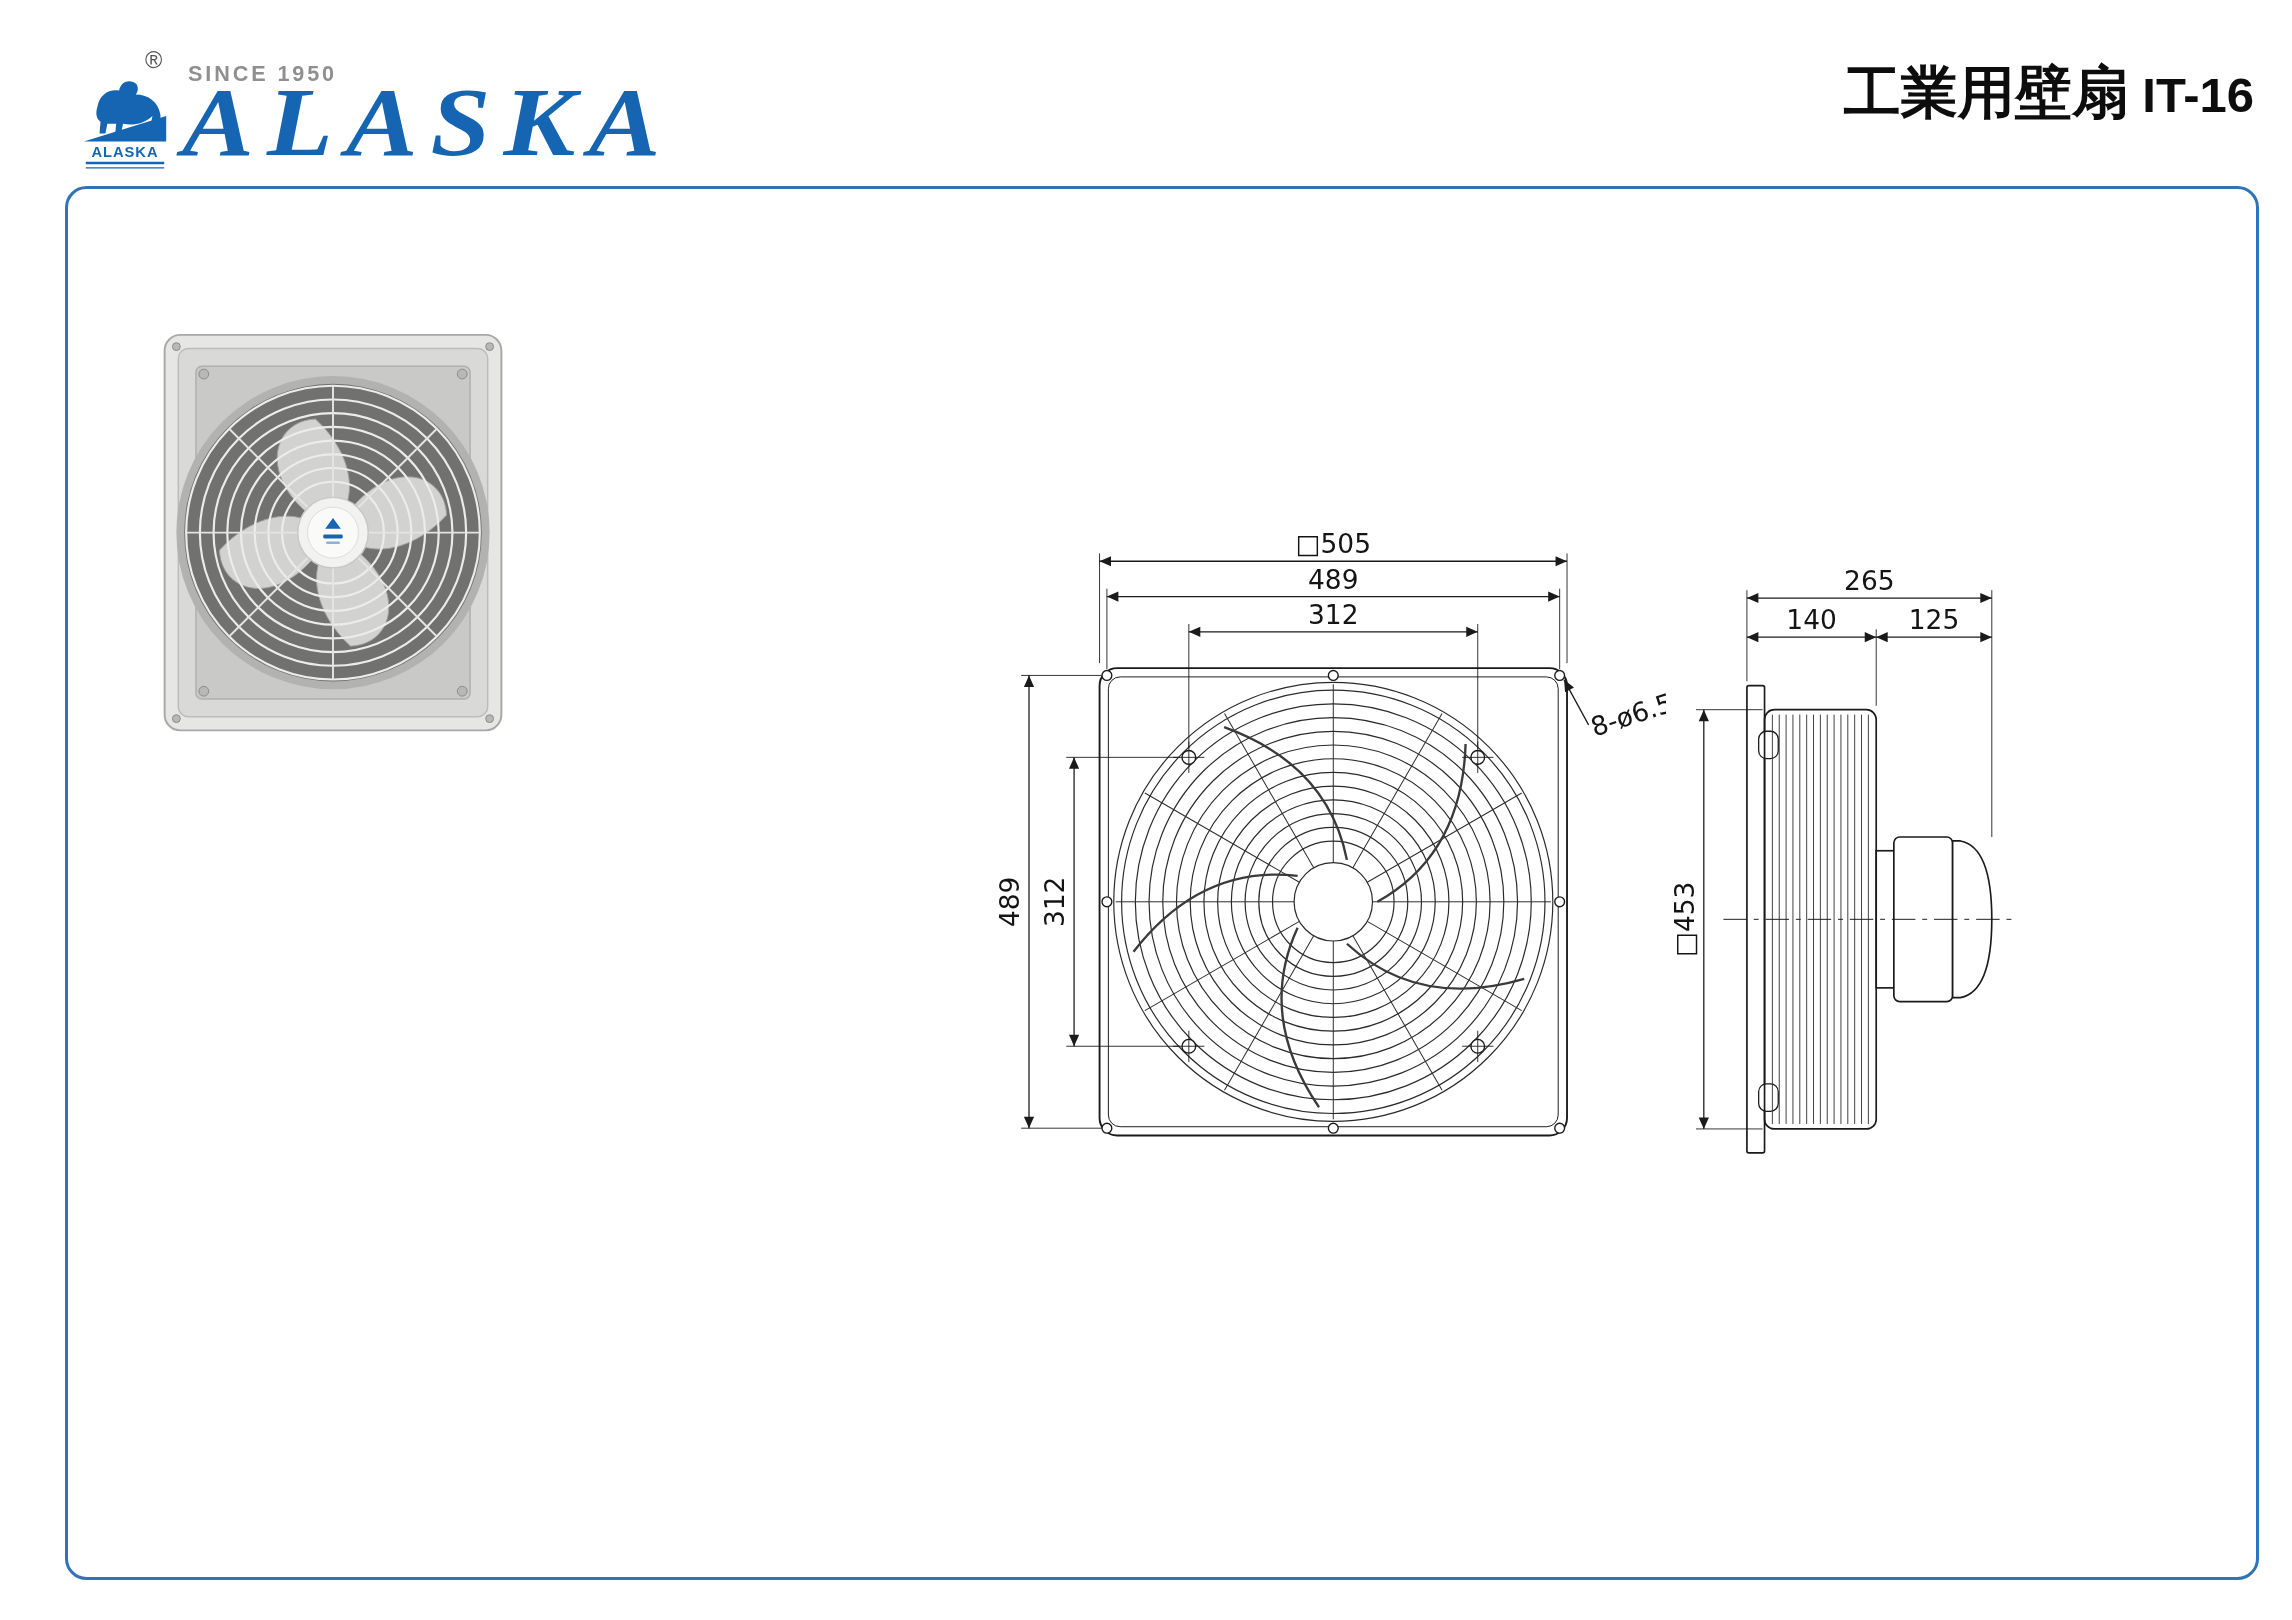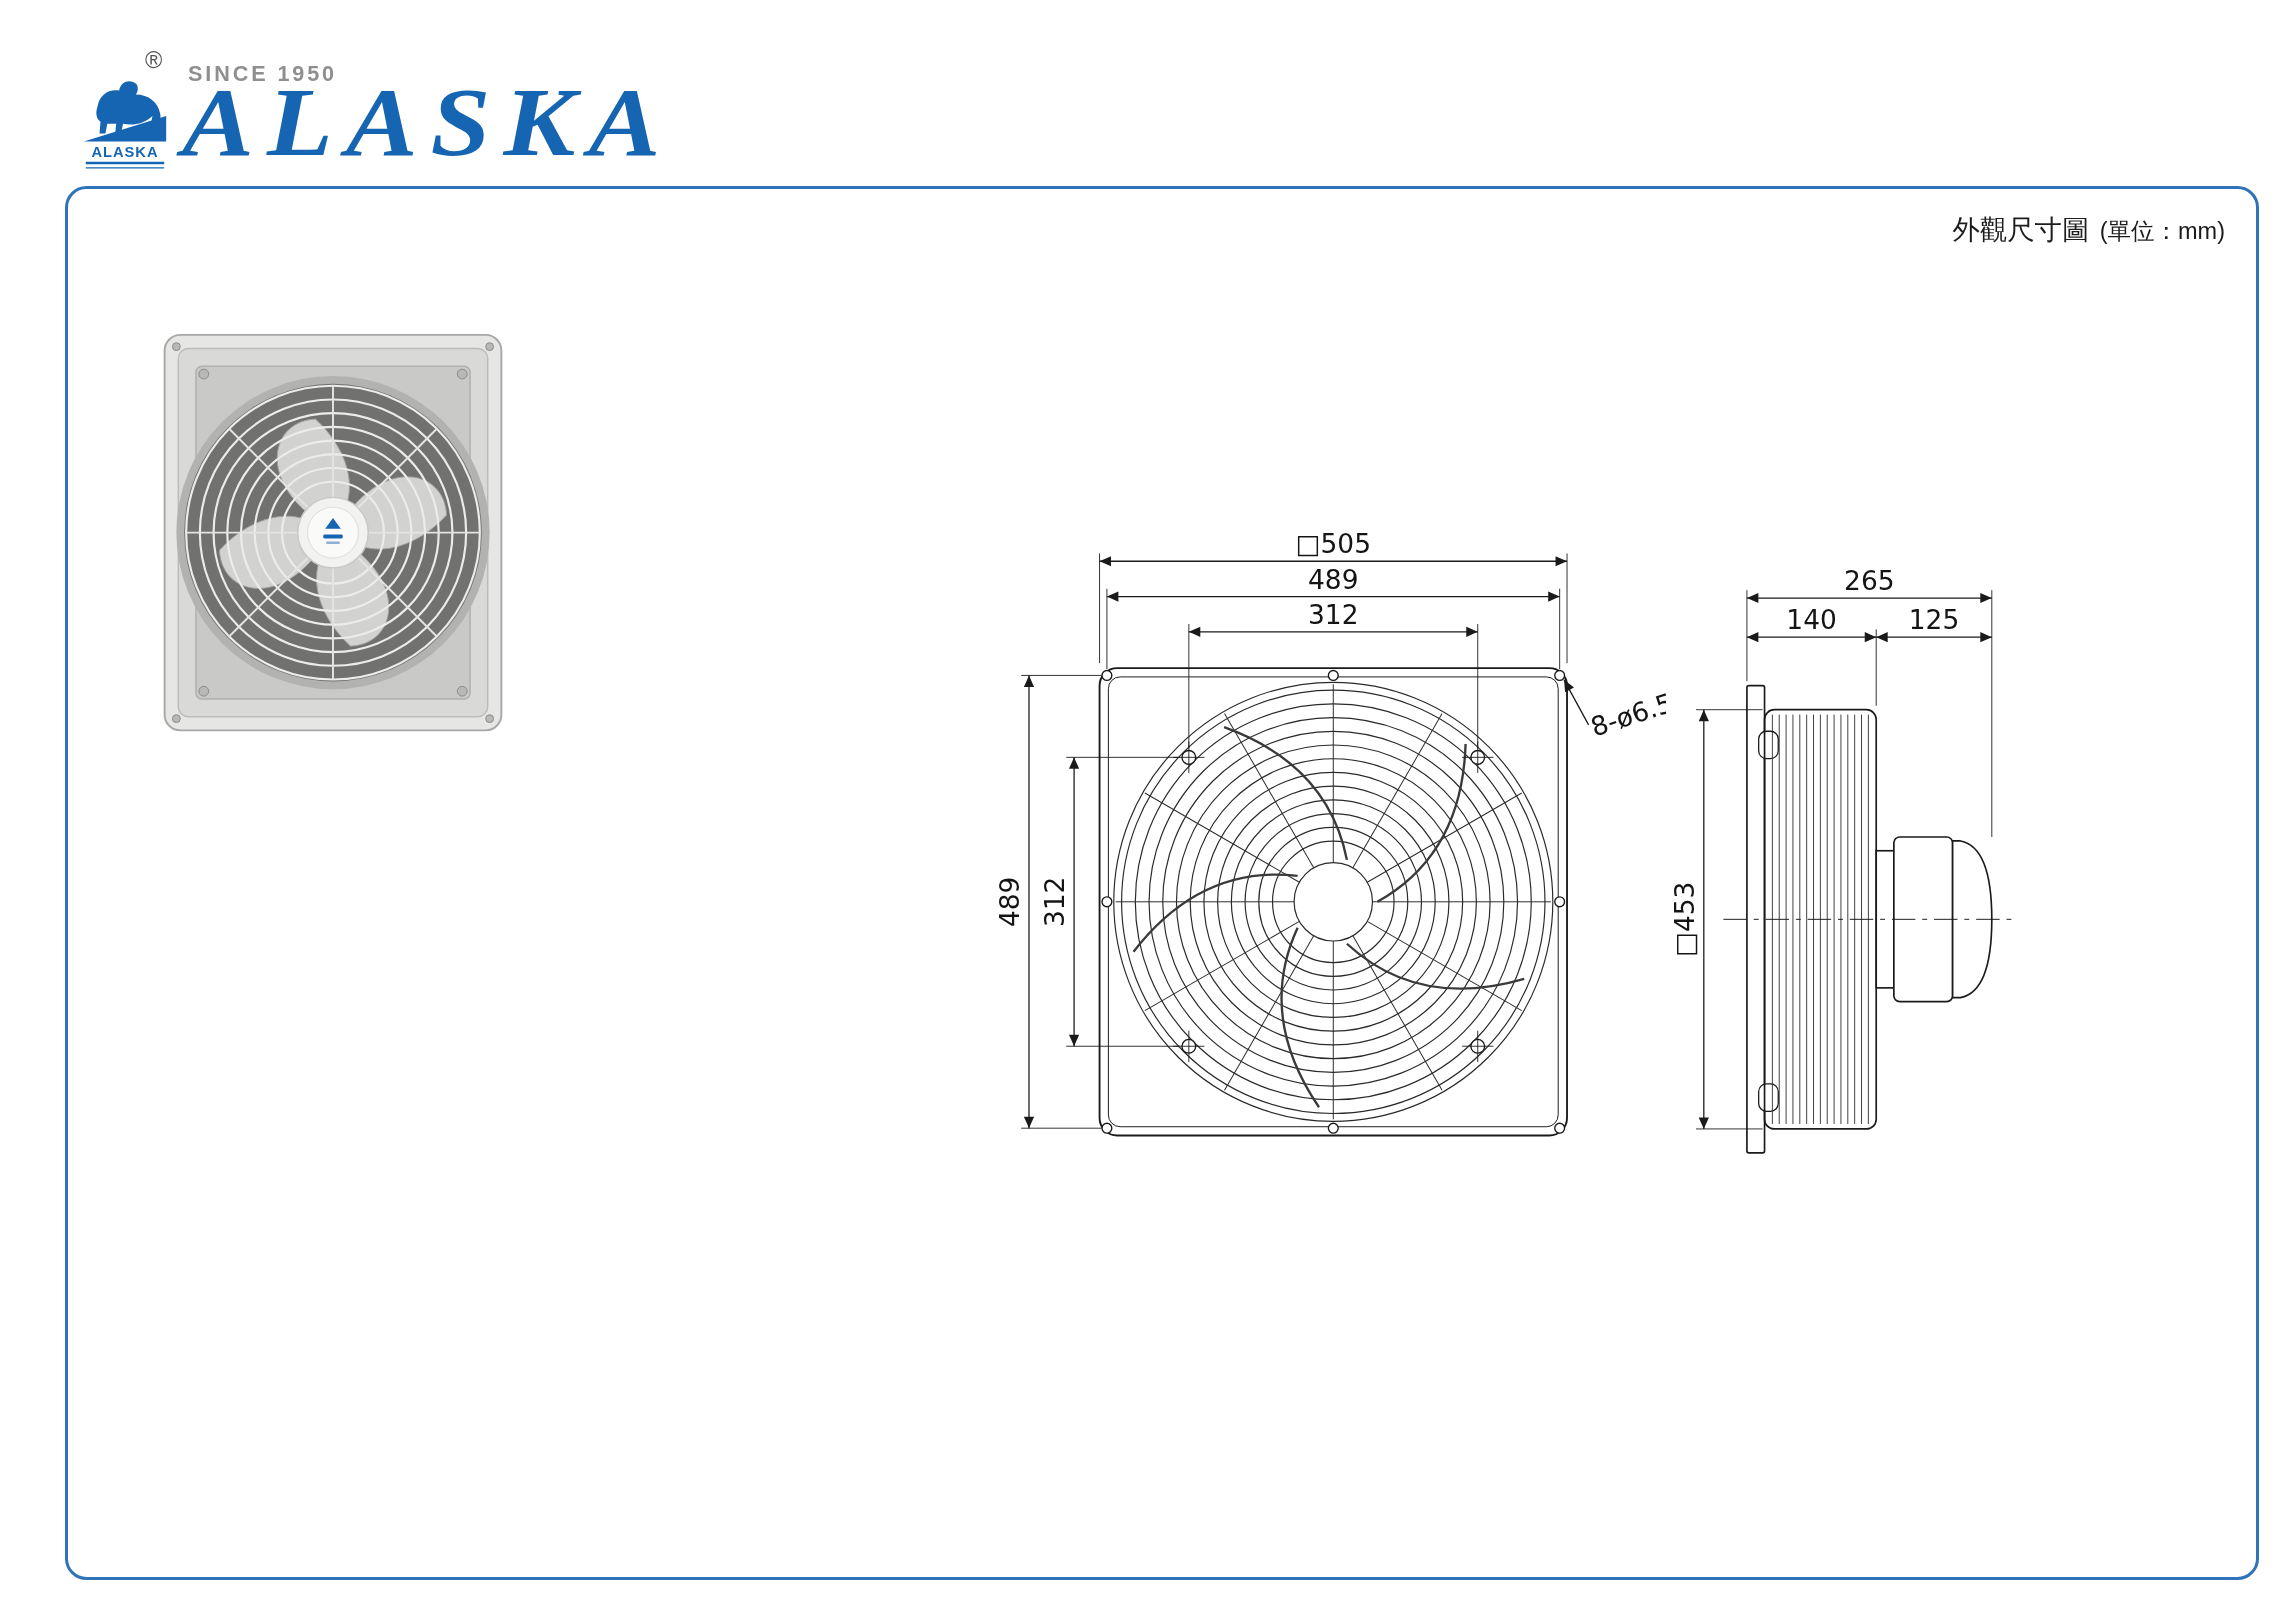--- a/index.html
+++ b/index.html
@@ -74,27 +74,26 @@
     <polygon points="8,88 92,62 92,88" fill="#1565b2"></polygon>
     <text class="bearcap" x="50" y="104" text-anchor="middle">ALASKA</text>
     <line x1="10" y1="110" x2="90" y2="110" stroke="#1565b2" stroke-width="2.5"></line>
     <line x1="10" y1="115" x2="90" y2="115" stroke="#1565b2" stroke-width="1.2"></line>
   </svg>
 
   <span id="brand-reg" class="abs">®</span>
   <span id="brand-since" class="abs">SINCE 1950</span>
   <div id="brand-wordmark" class="abs">ALASKA</div>
 
+  <div id="page-title" class="abs">
+    <span class="cn">工業用壁扇</span><span class="model">IT-16</span>
+  </div>
 
   <div id="content-panel" class="abs"></div>
 
-  <div id="drawing-caption" class="abs">
-    <span class="cap">外觀尺寸圖</span>
-    <span class="unit">(單位：mm)</span>
-  </div>
 
   <svg class="abs" style="left:147px;top:323px;" width="372" height="431" viewBox="0 0 380 440">
     <g>
       <rect x="18" y="12" width="344" height="404" rx="16" fill="#e6e6e4" stroke="#a8a8a6" stroke-width="2"></rect>
       <rect x="32" y="26" width="316" height="376" rx="10" fill="#d9d9d7" stroke="#bcbcba" stroke-width="1.5"></rect>
       <rect x="50" y="44" width="280" height="340" rx="6" fill="#c9c9c7" stroke="#b0b0ae" stroke-width="1.5"></rect>
     </g>
     <circle cx="190" cy="214" r="160" fill="#b2b2b0"></circle>
     <circle cx="190" cy="214" r="152" fill="#71716f"></circle>
     <g fill="#d2d2d0" stroke="#a0a09e" stroke-width="1">

